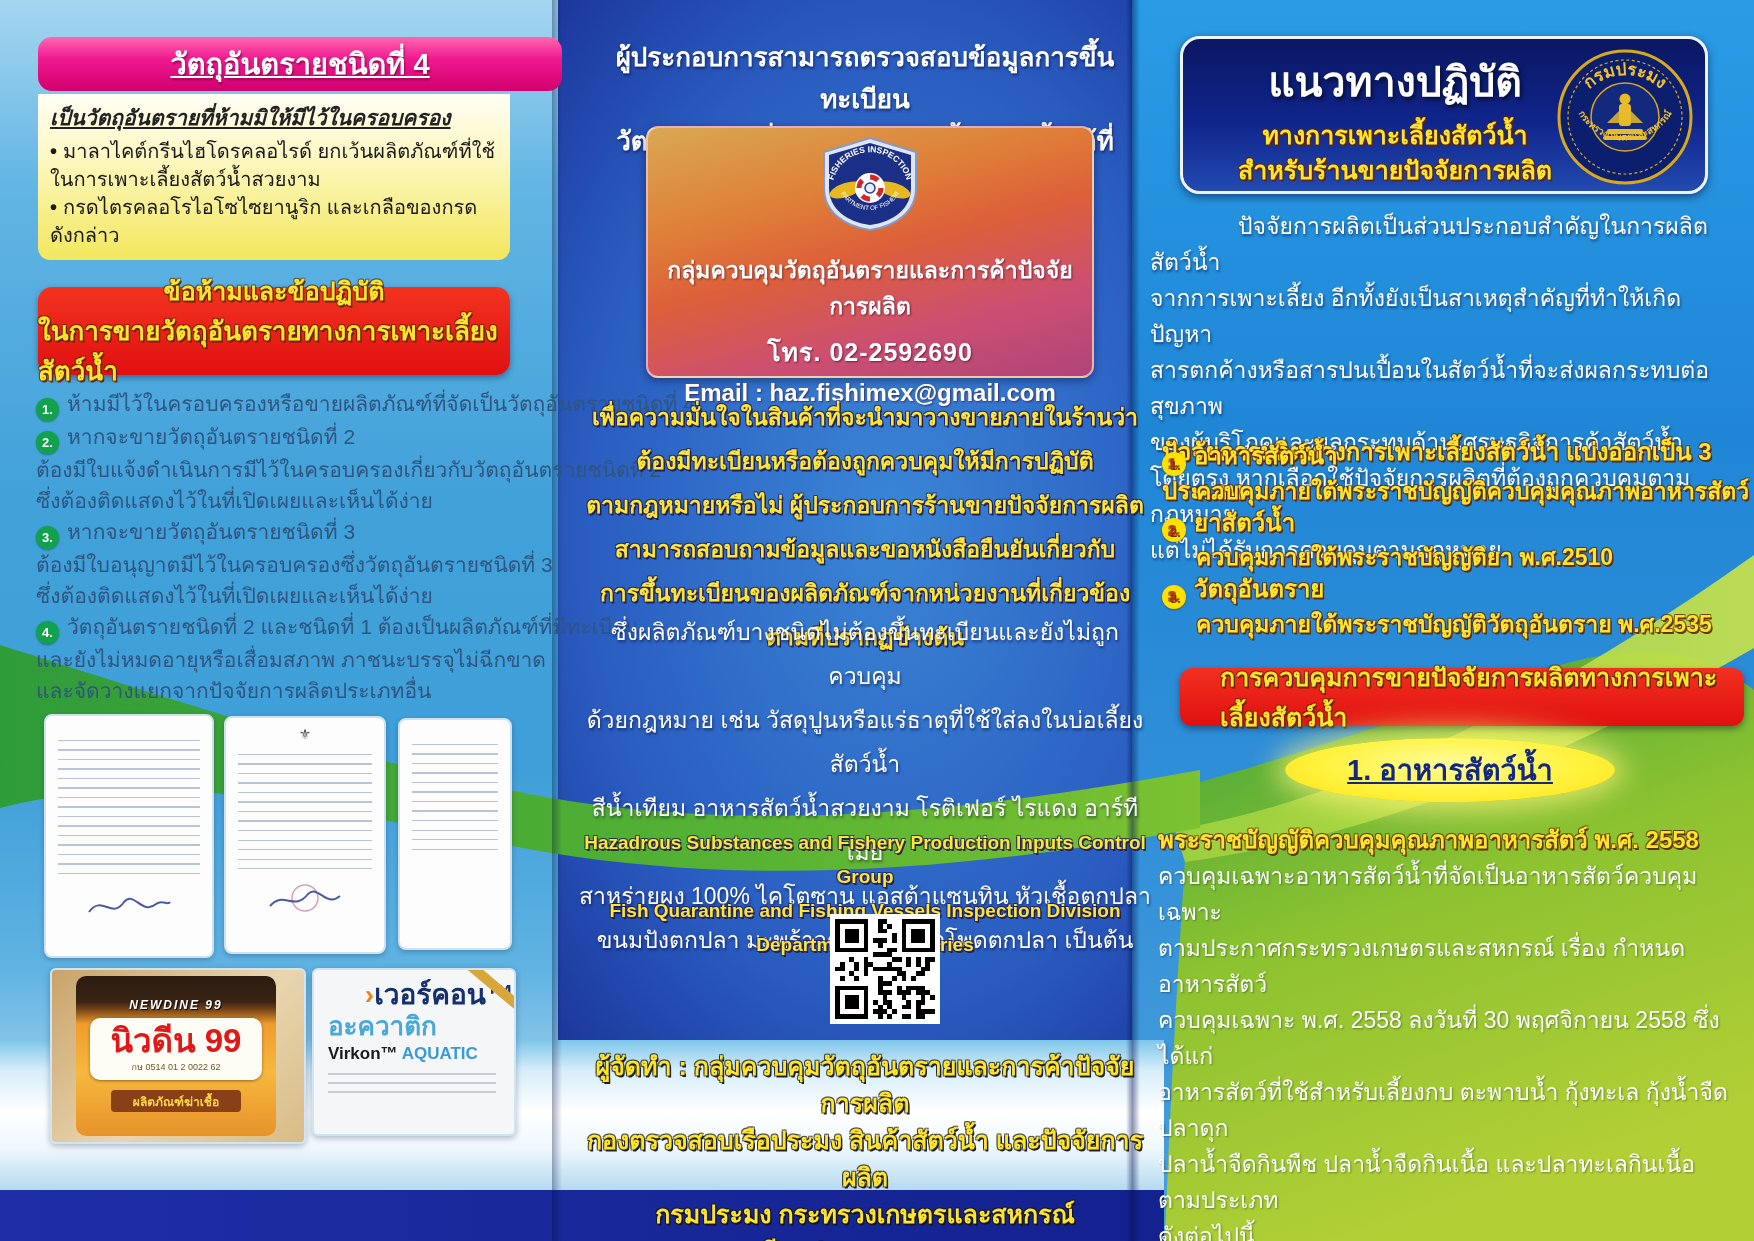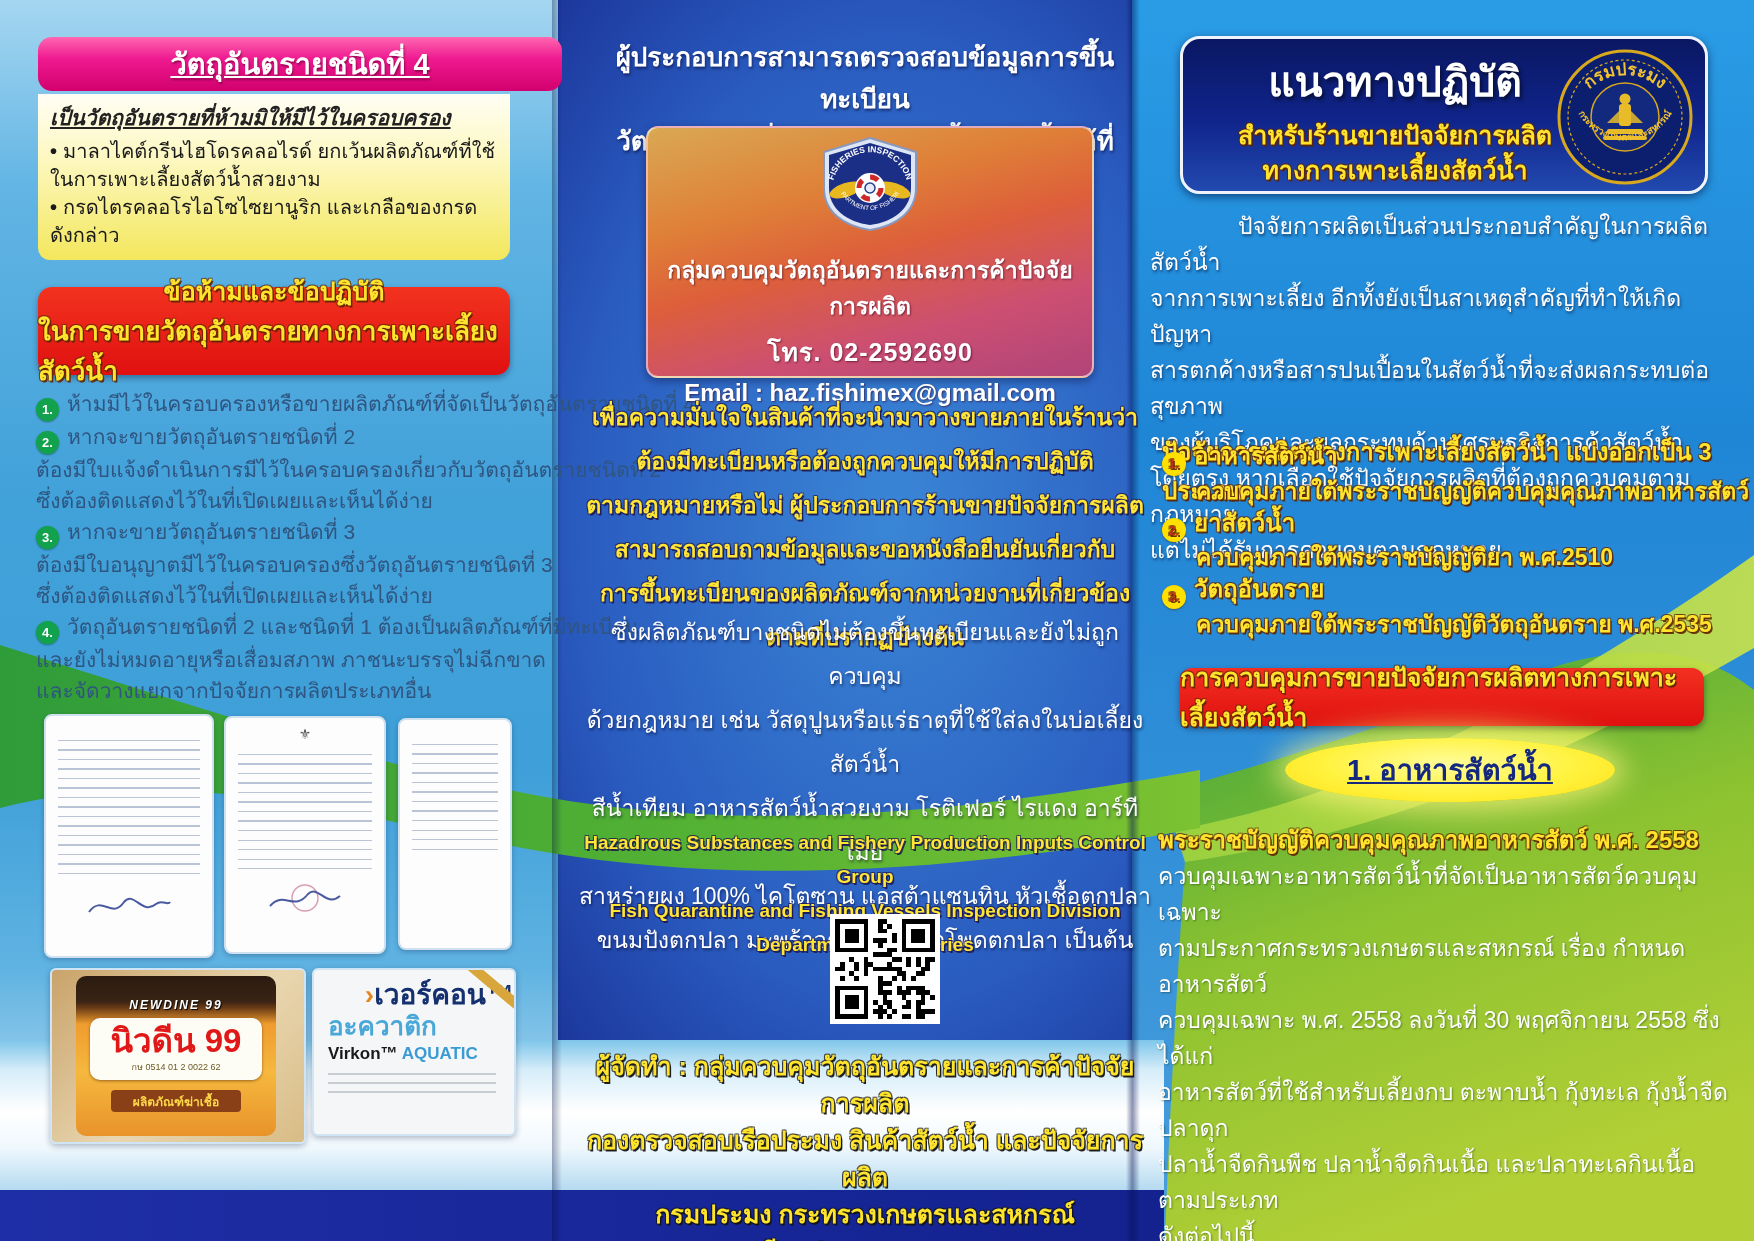--- a/index.html
+++ b/index.html
@@ -114,21 +114,21 @@
   .rp-intro{left:1150px;top:208px;width:574px;z-index:2;color:#fff;font-size:23px;line-height:36px;text-indent:88px;}
   .rp-cats-header{left:1162px;top:432px;width:560px;z-index:2;font-size:24px;}
   .rp-cats{left:1162px;top:440px;width:570px;z-index:2;}
   .cat-name{font-size:24px;line-height:31px;white-space:nowrap;}
   .cat-law{font-size:23px;line-height:31px;margin-left:34px;white-space:nowrap;}
   .ynum{display:inline-flex;width:24px;height:24px;border-radius:50%;background:#ffe000;color:#c03020;
     font-size:13px;font-weight:bold;align-items:center;justify-content:center;margin-right:8px;
     vertical-align:-4px;box-shadow:0 1px 2px rgba(60,40,0,.5);}
   .rp-red-box{left:1180px;top:668px;width:524px;height:58px;z-index:2;border-radius:12px;
     background:linear-gradient(180deg,#f23020 0%,#e01010 100%);box-shadow:0 3px 6px rgba(0,0,30,.4);
-    display:flex;align-items:center;justify-content:center;font-size:25px;}
+    display:flex;align-items:center;justify-content:center;font-size:25px;padding-left:40px;}
   .rp-ellipse{left:1285px;top:738px;width:330px;height:64px;z-index:2;border-radius:50%;
     background:radial-gradient(ellipse at 50% 40%,#fffd9a 0%,#fff23e 55%,#ffe014 100%);
     box-shadow:0 0 28px 10px rgba(255,244,120,.75);
     display:flex;align-items:center;justify-content:center;}
   .rp-ellipse span{color:#13287e;font-size:29px;font-weight:bold;text-decoration:underline;}
   .rp-act-head{left:1158px;top:820px;width:570px;z-index:2;font-size:24px;}
   .rp-act-body{left:1158px;top:858px;width:586px;z-index:2;color:#fff;font-size:23px;line-height:36px;
     text-shadow:1px 1px 2px rgba(0,30,0,.4);}
 </style>
 </head>
@@ -404,22 +404,22 @@
   </div>
 
   <div class="abs mid-footer k-outline prelines">ผู้จัดทำ : กลุ่มควบคุมวัตถุอันตรายและการค้าปัจจัยการผลิต
 กองตรวจสอบเรือประมง สินค้าสัตว์น้ำ และปัจจัยการผลิต
 กรมประมง กระทรวงเกษตรและสหกรณ์
 ปีงบประมาณ 2564</div>
 
   <div class="abs rp-header">
     <div class="rp-title">แนวทางปฏิบัติ</div>
     <div class="rp-sub m-outline">
+      <div>ทางการเพาะเลี้ยงสัตว์น้ำ</div>
       <div>สำหรับร้านขายปัจจัยการผลิต</div>
-      <div>ทางการเพาะเลี้ยงสัตว์น้ำ</div>
     </div>
     <div class="seal-wrap">
       <svg viewBox="0 0 140 140" width="140" height="140">
         <defs>
           <path id="sealT" d="M18,80 A52,52 0 0 1 122,80"></path>
           <path id="sealB" d="M22,64 A54,54 0 0 0 118,64"></path>
         </defs>
         <circle cx="70" cy="70" r="66" fill="#0c1f6e" stroke="#d8a81e" stroke-width="3"></circle>
         <circle cx="70" cy="70" r="57" fill="none" stroke="#d8a81e" stroke-width="1.2" stroke-dasharray="3 2.5"></circle>
         <circle cx="70" cy="70" r="34" fill="#12297e" stroke="#d8a81e" stroke-width="1.5"></circle>

